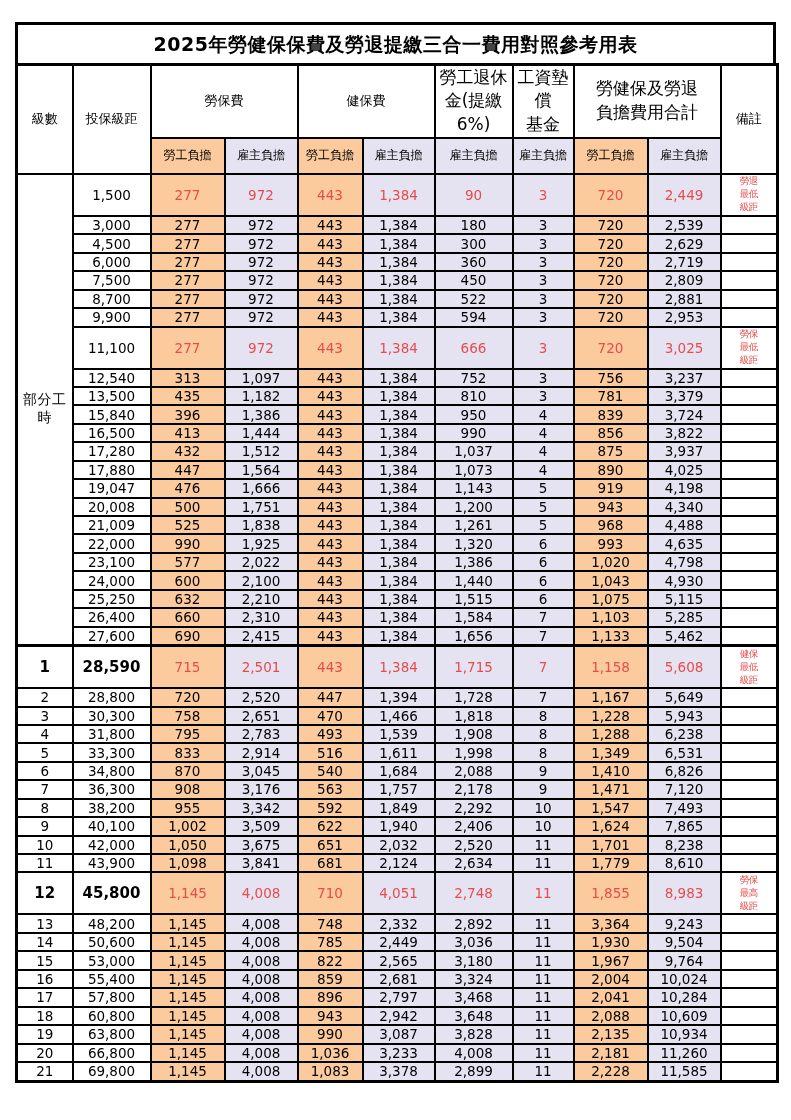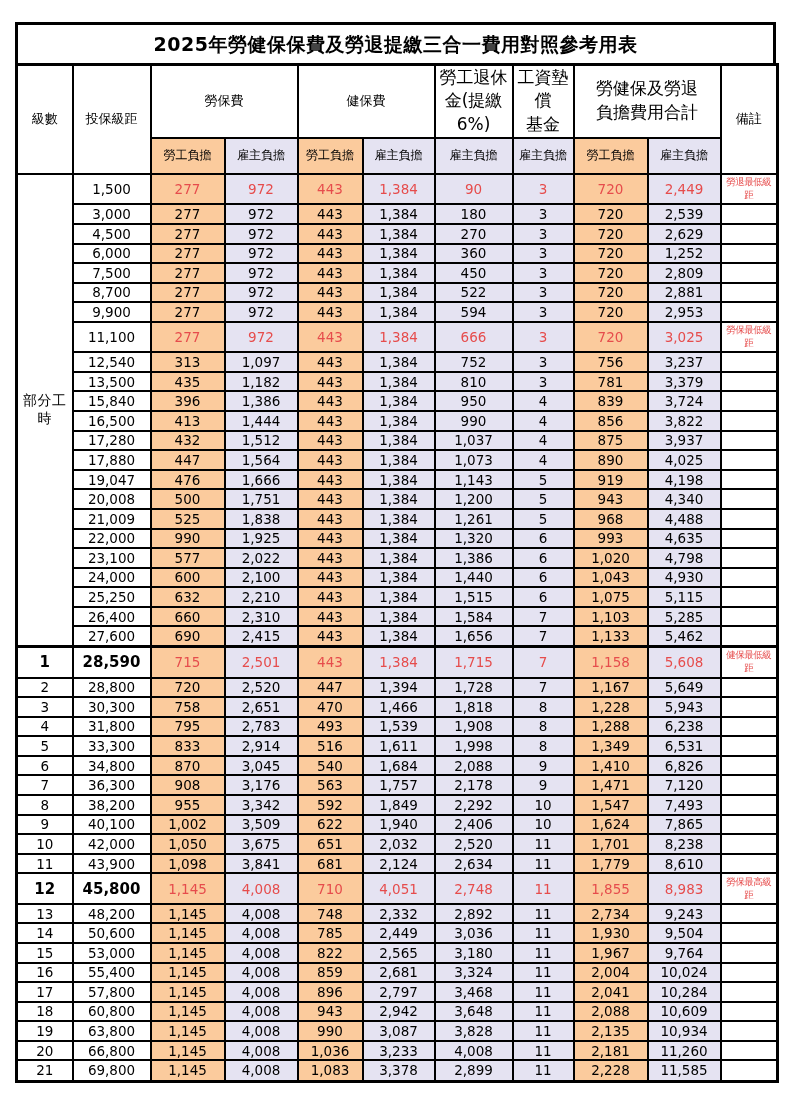--- a/index.html
+++ b/index.html
@@ -30,21 +30,21 @@
   thead tr.sub th { font-size:12px; }
   .two-line { white-space:pre-line; line-height:1.4; font-size:17px;margin-top:20px; }
 
   .emp { background:#FBCB9D; }
   .er  { background:#E5E3F2; }
 
   tbody td { font-size:13.5px; background:#fff; }
   tbody td.emp { background:#FBCB9D; }
   tbody td.er  { background:#E5E3F2; }
   td.part-time { font-size:14px; letter-spacing:0.5px; }
-  td.remark-cell { font-size:9.5px; color:#E64C4C; letter-spacing:-0.5px; padding:0 1px; }
+  td.remark-cell { font-size:9.5px; color:#E64C4C; letter-spacing:-0.5px; padding:0 16px; }
   tr.red-row td.val { color:#E64C4C; }
   tr.bold-row td.level, tr.bold-row td.bracket { font-weight:bold; font-size:15px; }
   tr.sep-top td { border-top:3px solid #000; }
 </style>
 </head>
 <body>
 
 <div class="sheet">
   <div class="title-box">
     <div class="title">2025年勞健保保費及勞退提繳三合一費用對照參考用表</div>
@@ -114,36 +114,36 @@
           <td class="emp val">720</td>
           <td class="er val">2,539</td>
           <td class="remark-cell"></td>
         </tr>
         <tr>
           <td class="bracket">4,500</td>
           <td class="emp val">277</td>
           <td class="er val">972</td>
           <td class="emp val">443</td>
           <td class="er val">1,384</td>
-          <td class="er val">270</td>
+          <td class="er val">300</td>
           <td class="er val">3</td>
           <td class="emp val">720</td>
           <td class="er val">2,629</td>
           <td class="remark-cell"></td>
         </tr>
         <tr>
           <td class="bracket">6,000</td>
           <td class="emp val">277</td>
           <td class="er val">972</td>
           <td class="emp val">443</td>
           <td class="er val">1,384</td>
           <td class="er val">360</td>
           <td class="er val">3</td>
           <td class="emp val">720</td>
-          <td class="er val">1,252</td>
+          <td class="er val">2,719</td>
           <td class="remark-cell"></td>
         </tr>
         <tr>
           <td class="bracket">7,500</td>
           <td class="emp val">277</td>
           <td class="er val">972</td>
           <td class="emp val">443</td>
           <td class="er val">1,384</td>
           <td class="er val">450</td>
           <td class="er val">3</td>
@@ -525,21 +525,21 @@
         </tr>
         <tr>
           <td class="level">13</td>
           <td class="bracket">48,200</td>
           <td class="emp val">1,145</td>
           <td class="er val">4,008</td>
           <td class="emp val">748</td>
           <td class="er val">2,332</td>
           <td class="er val">2,892</td>
           <td class="er val">11</td>
-          <td class="emp val">2,734</td>
+          <td class="emp val">3,364</td>
           <td class="er val">9,243</td>
           <td class="remark-cell"></td>
         </tr>
         <tr>
           <td class="level">14</td>
           <td class="bracket">50,600</td>
           <td class="emp val">1,145</td>
           <td class="er val">4,008</td>
           <td class="emp val">785</td>
           <td class="er val">2,449</td>

